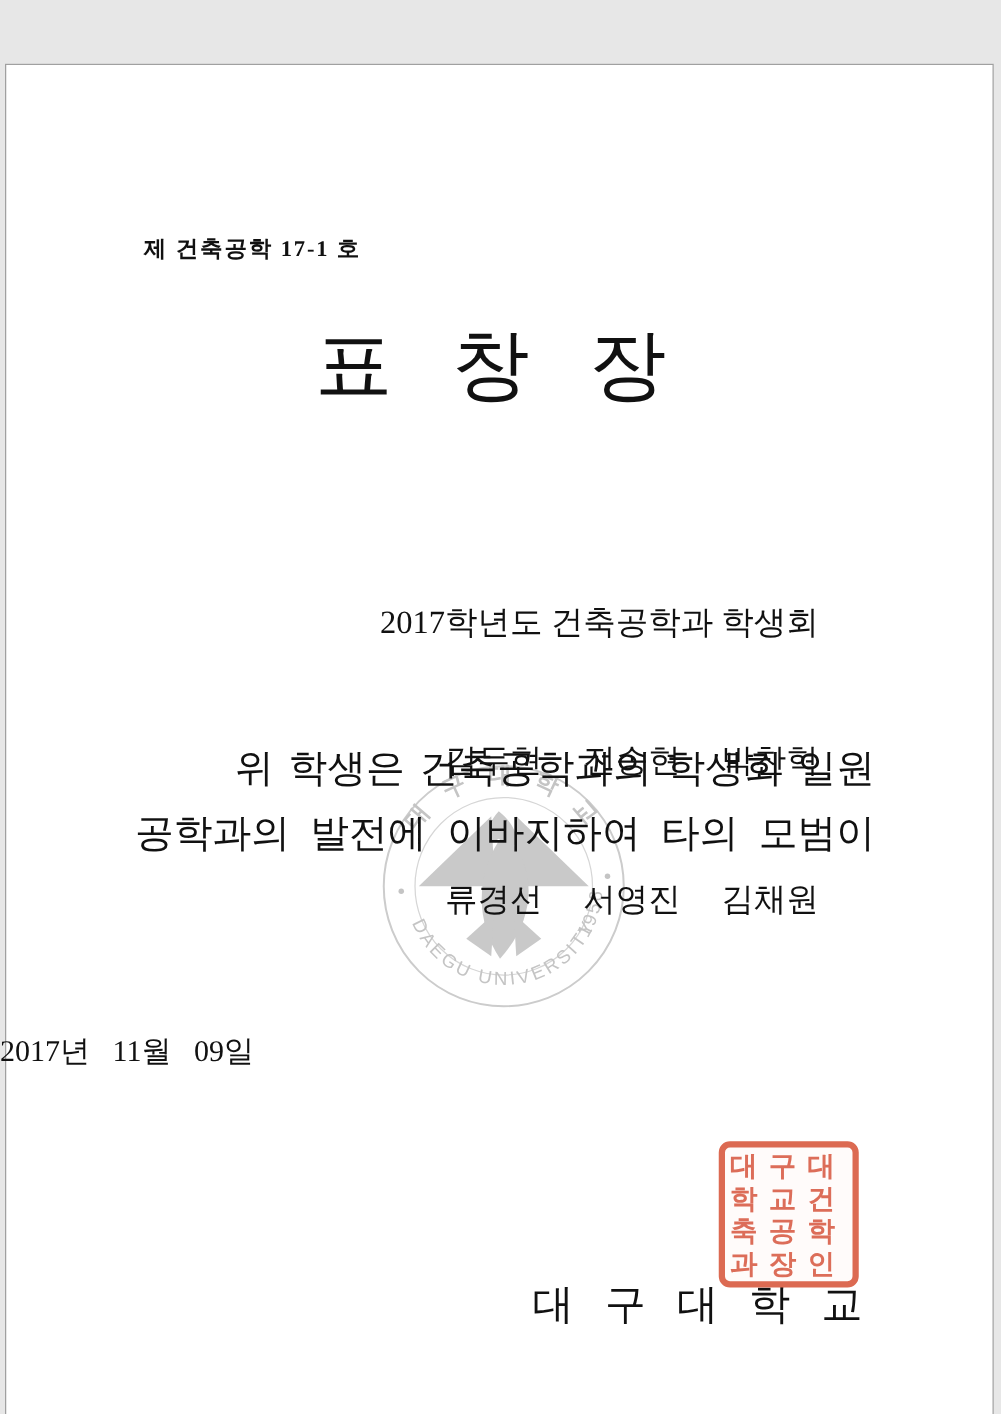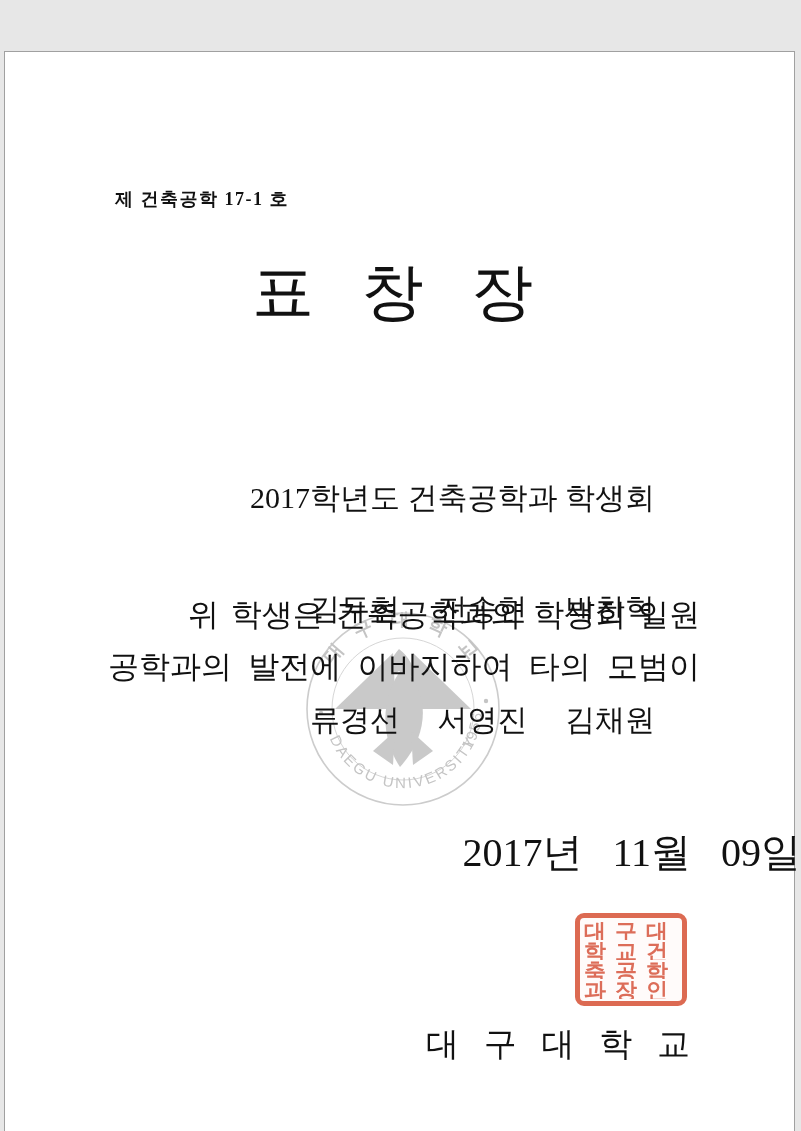--- a/index.html
+++ b/index.html
@@ -8,37 +8,37 @@
   .sheet{position:absolute;left:4px;top:4px;width:789px;height:1115px;
          background:#ffffff;border:1px solid #a0a0a0;z-index:0;}
 
   .doc-number{position:absolute;left:115px;top:140px;font-size:18px;font-weight:bold;
               letter-spacing:1.5px;white-space:pre;z-index:2;}
 
   .cert-title{position:absolute;left:0;right:0;top:203px;text-align:center;
               font-size:62px;font-weight:500;letter-spacing:16px;white-space:pre;z-index:2;}
 
   .recipients{position:absolute;right:146px;top:358px;text-align:right;
-              font-size:30px;line-height:37px;white-space:pre;z-index:2;}
+              font-size:26px;line-height:37px;white-space:pre;z-index:2;}
 
   .watermark{position:absolute;left:303px;top:562px;width:200px;height:200px;z-index:1;}
 
   .body-text{position:absolute;left:108px;top:542px;width:592px;z-index:2;
              font-size:31px;line-height:52px;}
   .body-line{text-align:justify;text-align-last:justify;height:52px;overflow:hidden;}
   .body-line.first{padding-left:80px;}
   .body-line.last{text-align:left;text-align-last:left;}
 
-  .date-line{position:absolute;left:0;right:0;top:778px;text-align:right;
-             font-size:40px;white-space:pre;z-index:2;}
+  .date-line{position:absolute;left:0;right:0;top:778px;text-align:left;
+             font-size:24px;white-space:pre;z-index:2;}
 
   .signature{position:absolute;right:111px;top:870px;text-align:right;
              font-size:33px;line-height:51px;white-space:pre;z-index:2;}
 
-  .seal{position:absolute;left:575px;top:866px;width:112px;height:93px;z-index:3;
+  .seal{position:absolute;left:575px;top:866px;width:112px;height:117px;z-index:3;
         border:5px solid #dc6a52;border-radius:9px;box-sizing:border-box;
         background:rgba(255,232,226,0.18);pointer-events:none;
         display:flex;flex-direction:column;justify-content:space-around;
         padding:2px 4px;}
   .seal-row{display:flex;justify-content:space-between;
             font-size:22px;line-height:23px;font-weight:bold;
             color:#d85a43;opacity:0.88;letter-spacing:9px;text-indent:0;
             white-space:pre;overflow:hidden;height:23px;}
 </style>
 </head>

